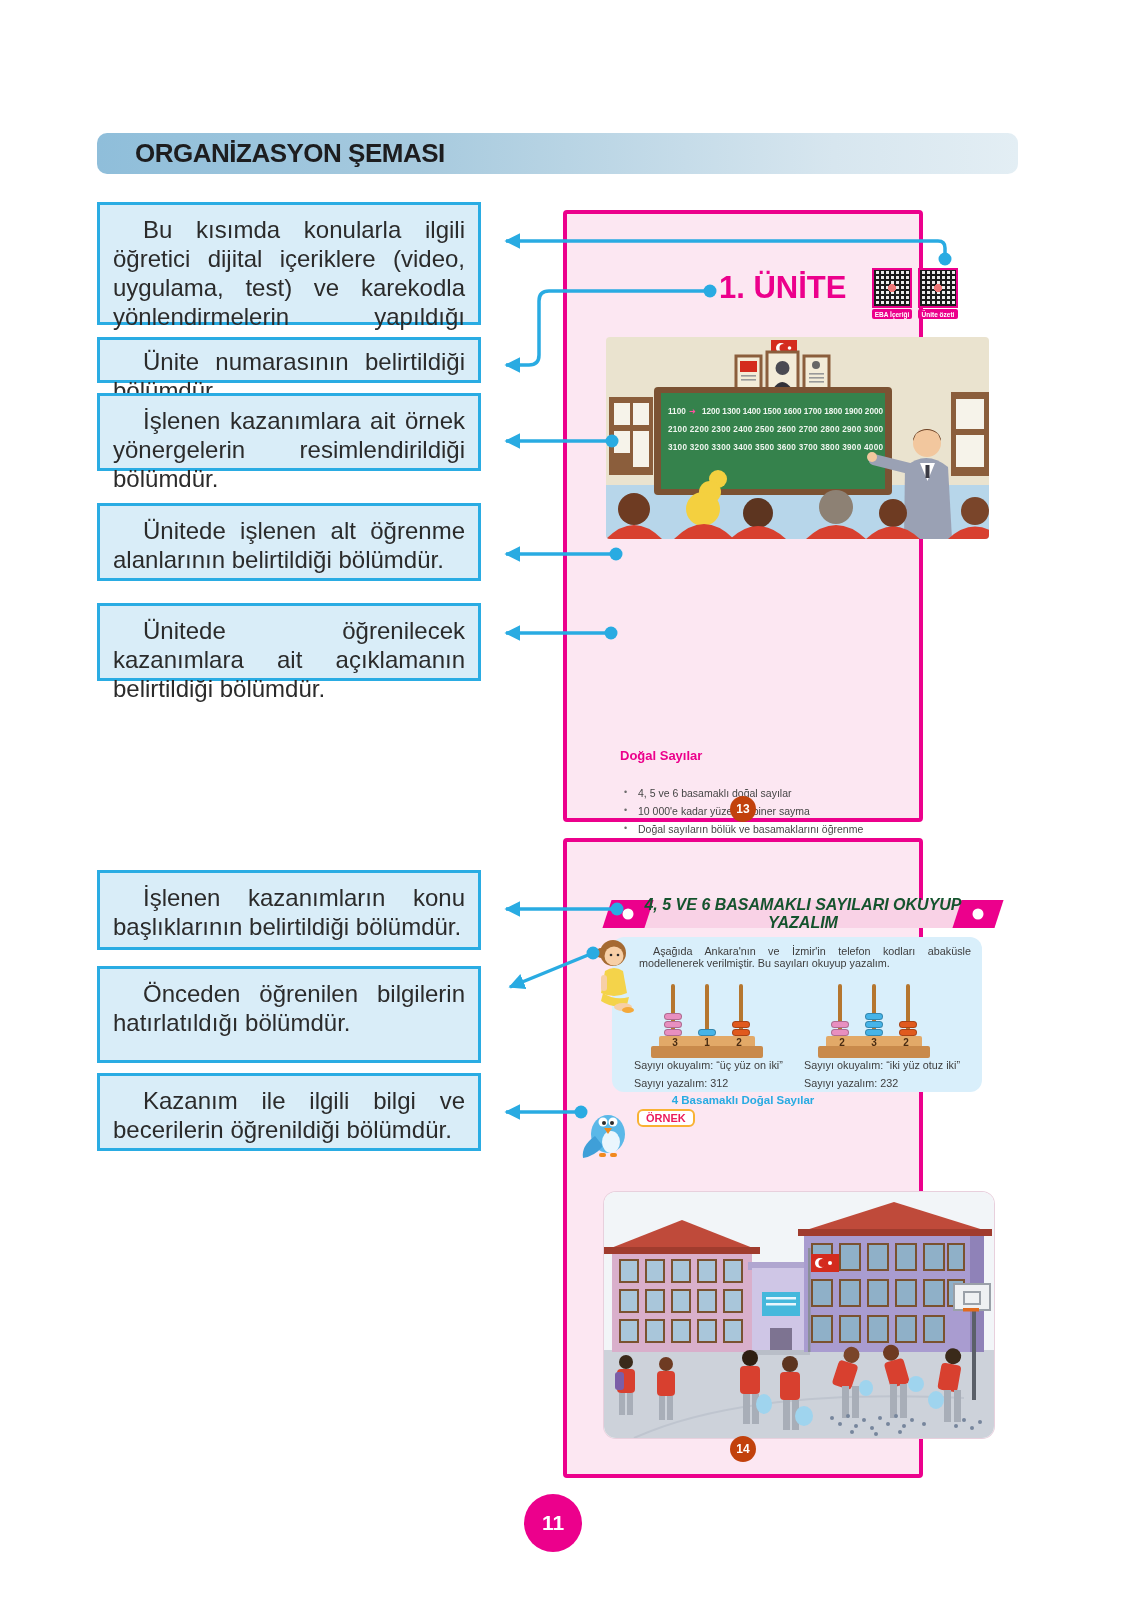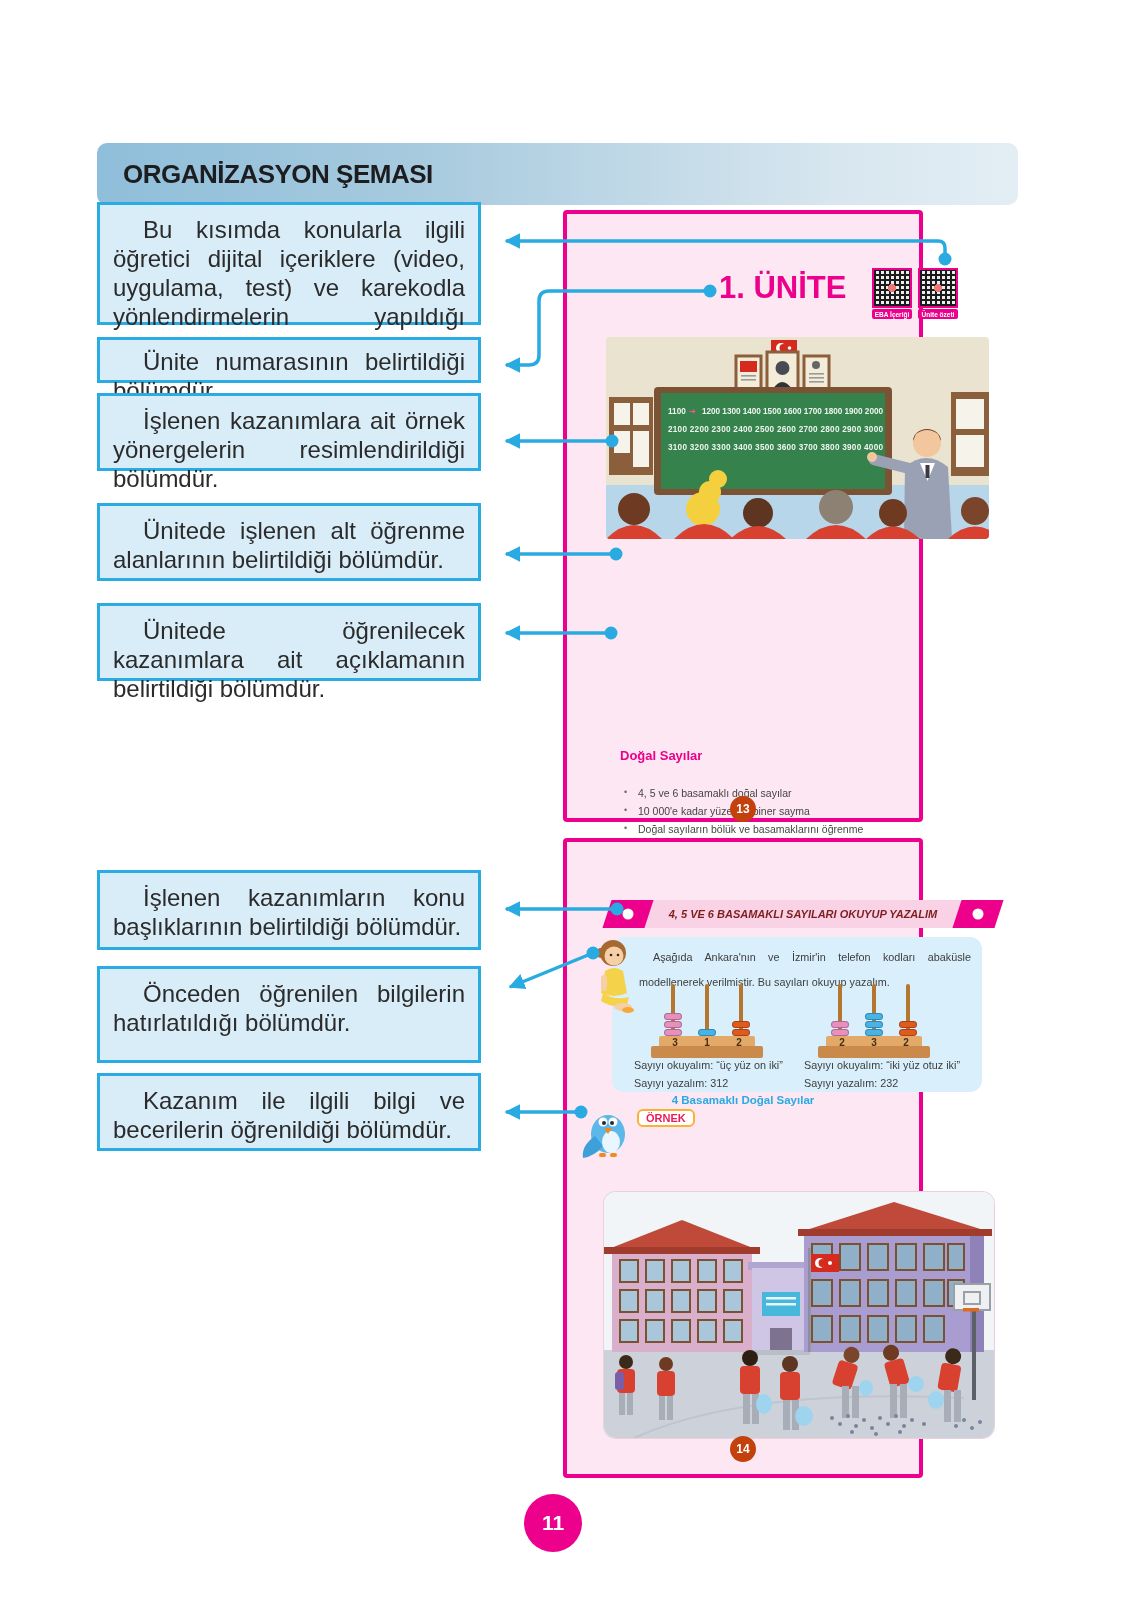--- a/index.html
+++ b/index.html
@@ -1,22 +1,22 @@
 <!DOCTYPE html>
 <html><head>
 <meta charset="utf-8">
 <style>
   html,body{margin:0;padding:0;background:#fff;}
   body{font-family:"Liberation Sans","DejaVu Sans",sans-serif;color:#2b2b2b;}
   .page{position:relative;width:1134px;height:1616px;background:#fff;overflow:hidden;}
 
   
-  .header-bar{position:absolute;left:97px;top:143px;width:921px;height:62px;border-radius:10px;
+  .header-bar{position:absolute;left:97px;top:133px;width:921px;height:41px;border-radius:10px;
     background:linear-gradient(90deg,#8fbeda 0%,#a7cade 35%,#d7e6ef 80%,#e3eef4 100%);
-    display:flex;align-items:center;padding-left:26px;box-sizing:border-box;}
+    display:flex;align-items:center;padding-left:38px;box-sizing:border-box;}
   .header-bar span{font-size:26px;font-weight:bold;color:#1d1d1f;letter-spacing:-0.5px;}
 
   
   .lbox{position:absolute;left:97px;width:384px;background:#d9edf8;border:3px solid #2aace3;
     box-sizing:border-box;font-size:24px;line-height:29px;color:#2b2b2b;text-align:justify;
     padding:10px 13px;text-indent:30px;}
 
   
   .panel{position:absolute;left:563px;width:360px;border:4px solid #ec008c;border-radius:4px;
     background:#fce7f2;box-sizing:border-box;padding-left:12px;}
@@ -41,24 +41,24 @@
   .sec-ul li{font-size:10.5px;color:#454545;padding:3px 0;position:relative;padding-left:16px;}
   .sec-ul li::before{content:"•";position:absolute;left:2px;color:#6b6b6b;font-size:9px;}
 
   
   .banner{position:absolute;left:44px;top:58px;width:384px;height:28px;background:#f9d2e6;}
   .banner .end{position:absolute;top:0;width:42px;height:28px;background:#ec008c;transform:skewX(-18deg);}
   .banner .end.l{left:-4px;}
   .banner .end.r{right:-4px;}
   .banner .end i{position:absolute;left:50%;top:50%;width:11px;height:11px;border-radius:50%;background:#fff;transform:translate(-50%,-50%) skewX(18deg);}
   .banner .txt{position:absolute;left:0;right:0;top:50%;transform:translateY(-50%);text-align:center;
-    font-size:11px;font-weight:bold;font-style:italic;color:#7f1d1d;}
+    font-size:16px;font-weight:bold;font-style:italic;color:#14532d;}
   .bluebox{position:absolute;left:45px;top:95px;width:370px;height:155px;background:#d9effb;border-radius:12px;}
   .girl-icon{position:absolute;left:20px;top:95px;width:48px;height:80px;}
-  .intro{position:absolute;left:72px;top:103px;width:332px;font-size:10.8px;line-height:25px;color:#3d3d3d;
+  .intro{position:absolute;left:72px;top:103px;width:332px;font-size:10.8px;line-height:12px;color:#3d3d3d;
     text-align:justify;text-indent:14px;}
   .abacus{position:absolute;top:140px;width:120px;height:76px;}
   .abacus .rod{position:absolute;bottom:22px;width:4px;height:52px;background:#b5762f;border-radius:2px;}
   .abacus .bead{position:absolute;left:-7px;width:18px;height:7.5px;border-radius:4px;border:1px solid rgba(0,0,0,.25);box-sizing:border-box;}
   .abacus .base{position:absolute;bottom:0;left:4px;width:112px;height:12px;background:#c98a4b;border-radius:2px;}
   .abacus .base2{position:absolute;bottom:10px;left:12px;width:96px;height:12px;background:#e2a968;border-radius:2px;
     display:flex;justify-content:space-around;align-items:center;}
   .abacus .base2 span{font-size:10px;font-weight:bold;color:#4a2c12;}
   .readwrite{position:absolute;width:175px;font-size:10.8px;line-height:17.5px;color:#3d3d3d;}
   .subheading{position:absolute;left:0;width:100%;top:252px;text-align:center;font-size:11.5px;font-weight:bold;color:#29abe2;}

